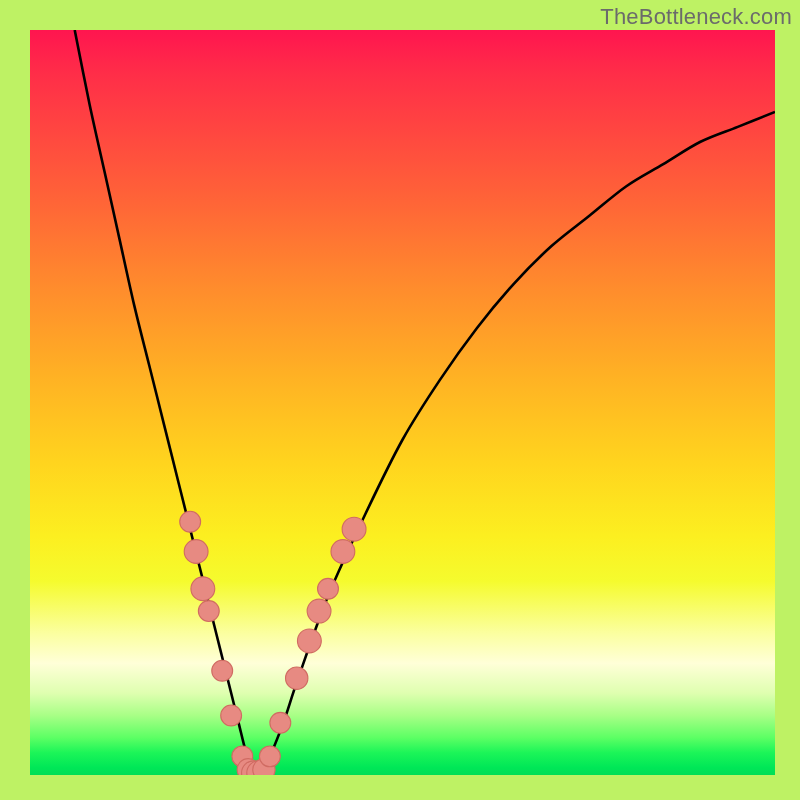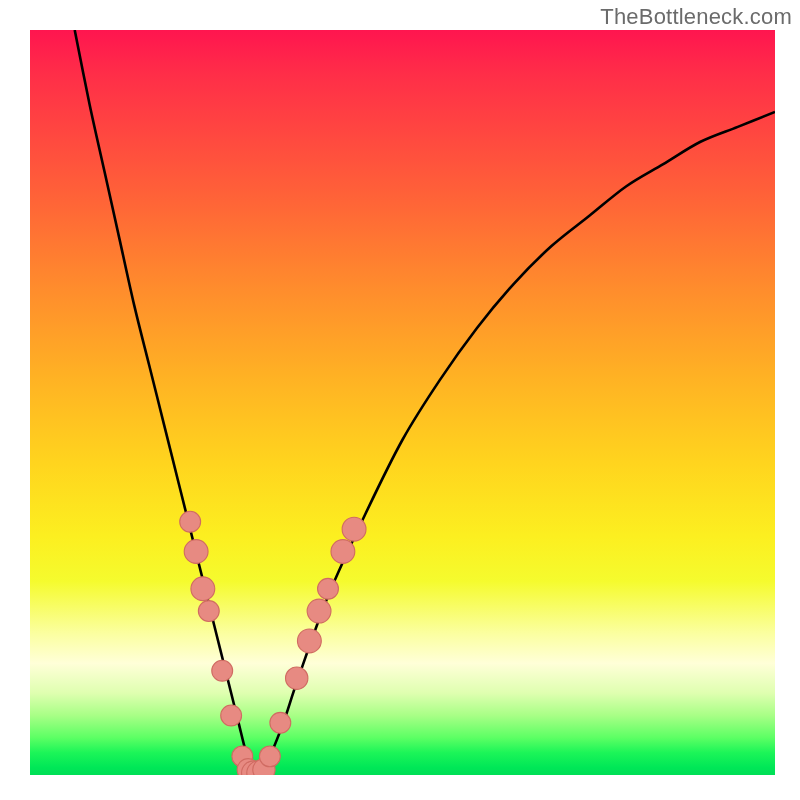--- a/index.html
+++ b/index.html
@@ -10,21 +10,21 @@
     background: #000;
     overflow: hidden;
     font-family: Arial, Helvetica, sans-serif;
   }
   .frame {
     position: absolute;
     left: 0;
     top: 0;
     width: 800px;
     height: 800px;
-    background: #ffffff;
+    background: #bef264;
   }
   .plot-area {
     position: absolute;
     left: 30px;
     top: 30px;
     width: 745px;
     height: 745px;
     overflow: hidden;
   }
   .gradient-bg {

